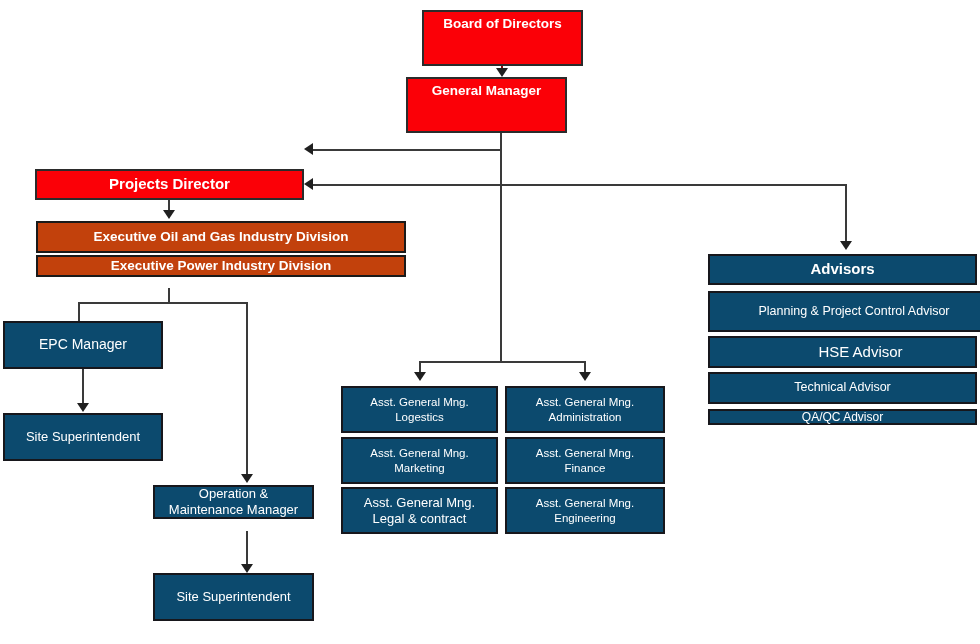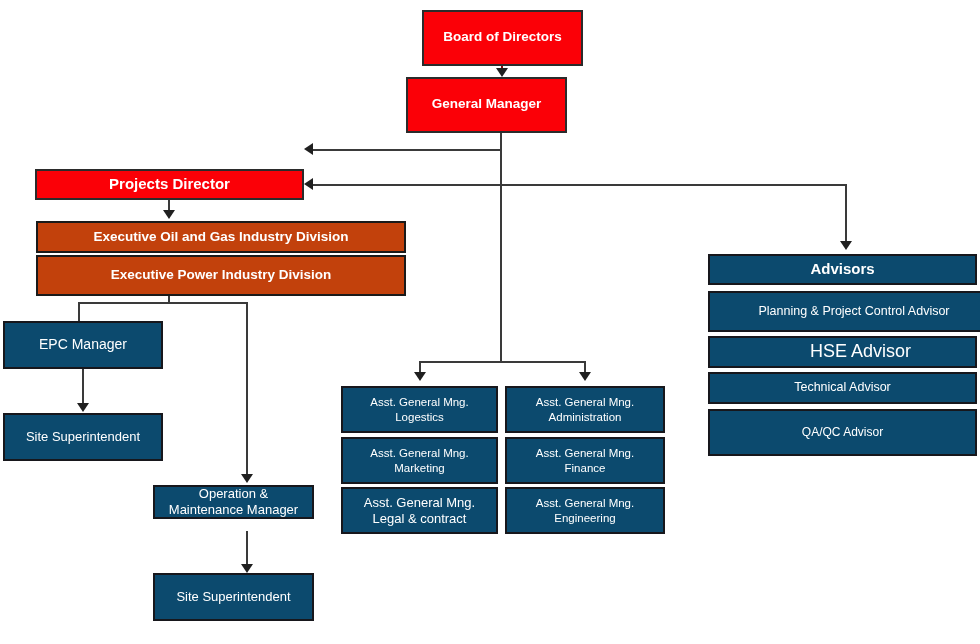--- a/index.html
+++ b/index.html
@@ -13,21 +13,21 @@
   .node{
     position:absolute;
     box-sizing:border-box;
     display:flex;
     align-items:flex-start;
     justify-content:center;
     text-align:center;
     color:#ffffff;
     line-height:1.22;
     border:2px solid #262626;
-    padding-top:17px;
+    padding-top:4px;
     white-space:pre-line;
   }
   .node.center-v{align-items:center;padding-top:0;}
   .red{background:#fb0007;border-color:#2b2b2b;font-weight:bold;}
   .black{background:#c2410c;border-color:#1a1a1a;font-weight:bold;}
   .blue{background:#0c4a6e;border-color:#17171c;}
   .blue.bold{font-weight:bold;}
   
   .hline{position:absolute;background:#3a3a3a;height:2px;}
   .vline{position:absolute;background:#3a3a3a;width:2px;}
@@ -87,21 +87,21 @@
 
   <div class="node red" style="left:422px;top:10px;width:161px;height:56px;font-size:13.5px;">Board of Directors</div>
 
   <div class="node red" style="left:406px;top:77px;width:161px;height:56px;font-size:13.5px;">General Manager</div>
 
 
   <div class="node red center-v" style="left:35px;top:169px;width:269px;height:31px;font-size:15px;">Projects Director</div>
 
   <div class="node black center-v" style="left:36px;top:221px;width:370px;height:32px;font-size:13.5px;">Executive Oil and Gas Industry Division</div>
 
-  <div class="node black center-v" style="left:36px;top:255px;width:370px;height:41px;font-size:13.5px;">Executive Power Industry Division</div>
+  <div class="node black center-v" style="left:36px;top:255px;width:370px;height:22px;font-size:13.5px;">Executive Power Industry Division</div>
 
   <div class="node blue center-v" style="left:3px;top:321px;width:160px;height:48px;font-size:14px;">EPC Manager</div>
 
   <div class="node blue center-v" style="left:3px;top:413px;width:160px;height:48px;font-size:13px;">Site Superintendent</div>
 
   <div class="node blue center-v" style="left:153px;top:485px;width:161px;height:34px;font-size:13px;">Operation &amp;
 Maintenance  Manager</div>
 
   <div class="node blue center-v" style="left:153px;top:573px;width:161px;height:48px;font-size:13px;">Site Superintendent</div>
 
@@ -114,17 +114,17 @@
 
   <div class="node blue center-v" style="left:505px;top:386px;width:160px;height:47px;font-size:11.5px;">Asst. General Mng.
 Administration</div>
   <div class="node blue center-v" style="left:505px;top:437px;width:160px;height:47px;font-size:11.5px;">Asst. General Mng.
 Finance</div>
   <div class="node blue center-v" style="left:505px;top:487px;width:160px;height:47px;font-size:11.5px;">Asst. General Mng.
 Engineering</div>
 
   <div class="node blue bold center-v" style="left:708px;top:254px;width:269px;height:31px;font-size:15px;">Advisors</div>
   <div class="node blue center-v" style="left:708px;top:291px;width:292px;height:41px;font-size:12.5px;">Planning  &amp; Project Control  Advisor</div>
-  <div class="node blue center-v" style="left:708px;top:336px;width:269px;height:32px;font-size:18px;padding-left:36px;">HSE Advisor</div>
+  <div class="node blue center-v" style="left:708px;top:336px;width:269px;height:32px;font-size:15px;padding-left:36px;">HSE Advisor</div>
   <div class="node blue center-v" style="left:708px;top:372px;width:269px;height:32px;font-size:12.5px;">Technical Advisor</div>
-  <div class="node blue center-v" style="left:708px;top:409px;width:269px;height:47px;font-size:12px;">QA/QC Advisor</div>
+  <div class="node blue center-v" style="left:708px;top:409px;width:269px;height:16px;font-size:12px;">QA/QC Advisor</div>
 
 </div>
 
 </body></html>

